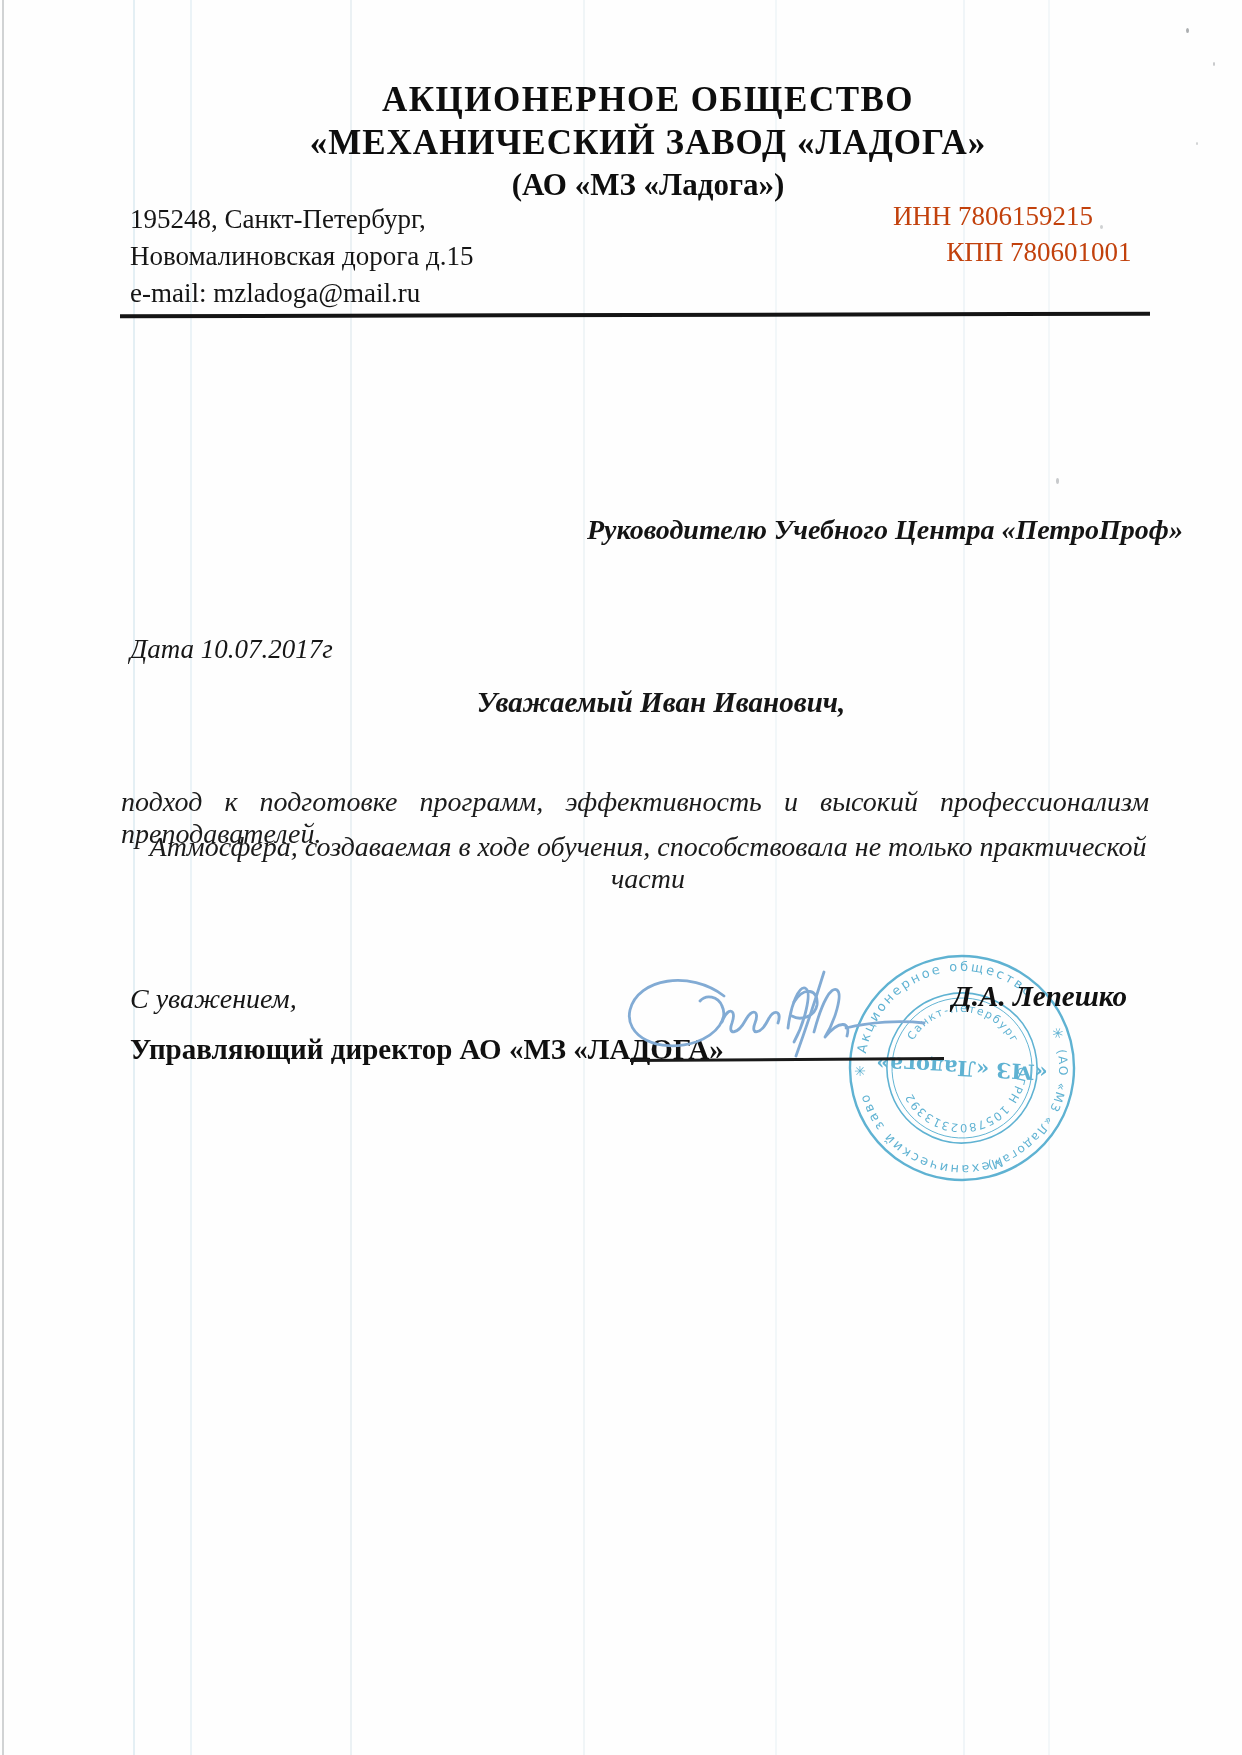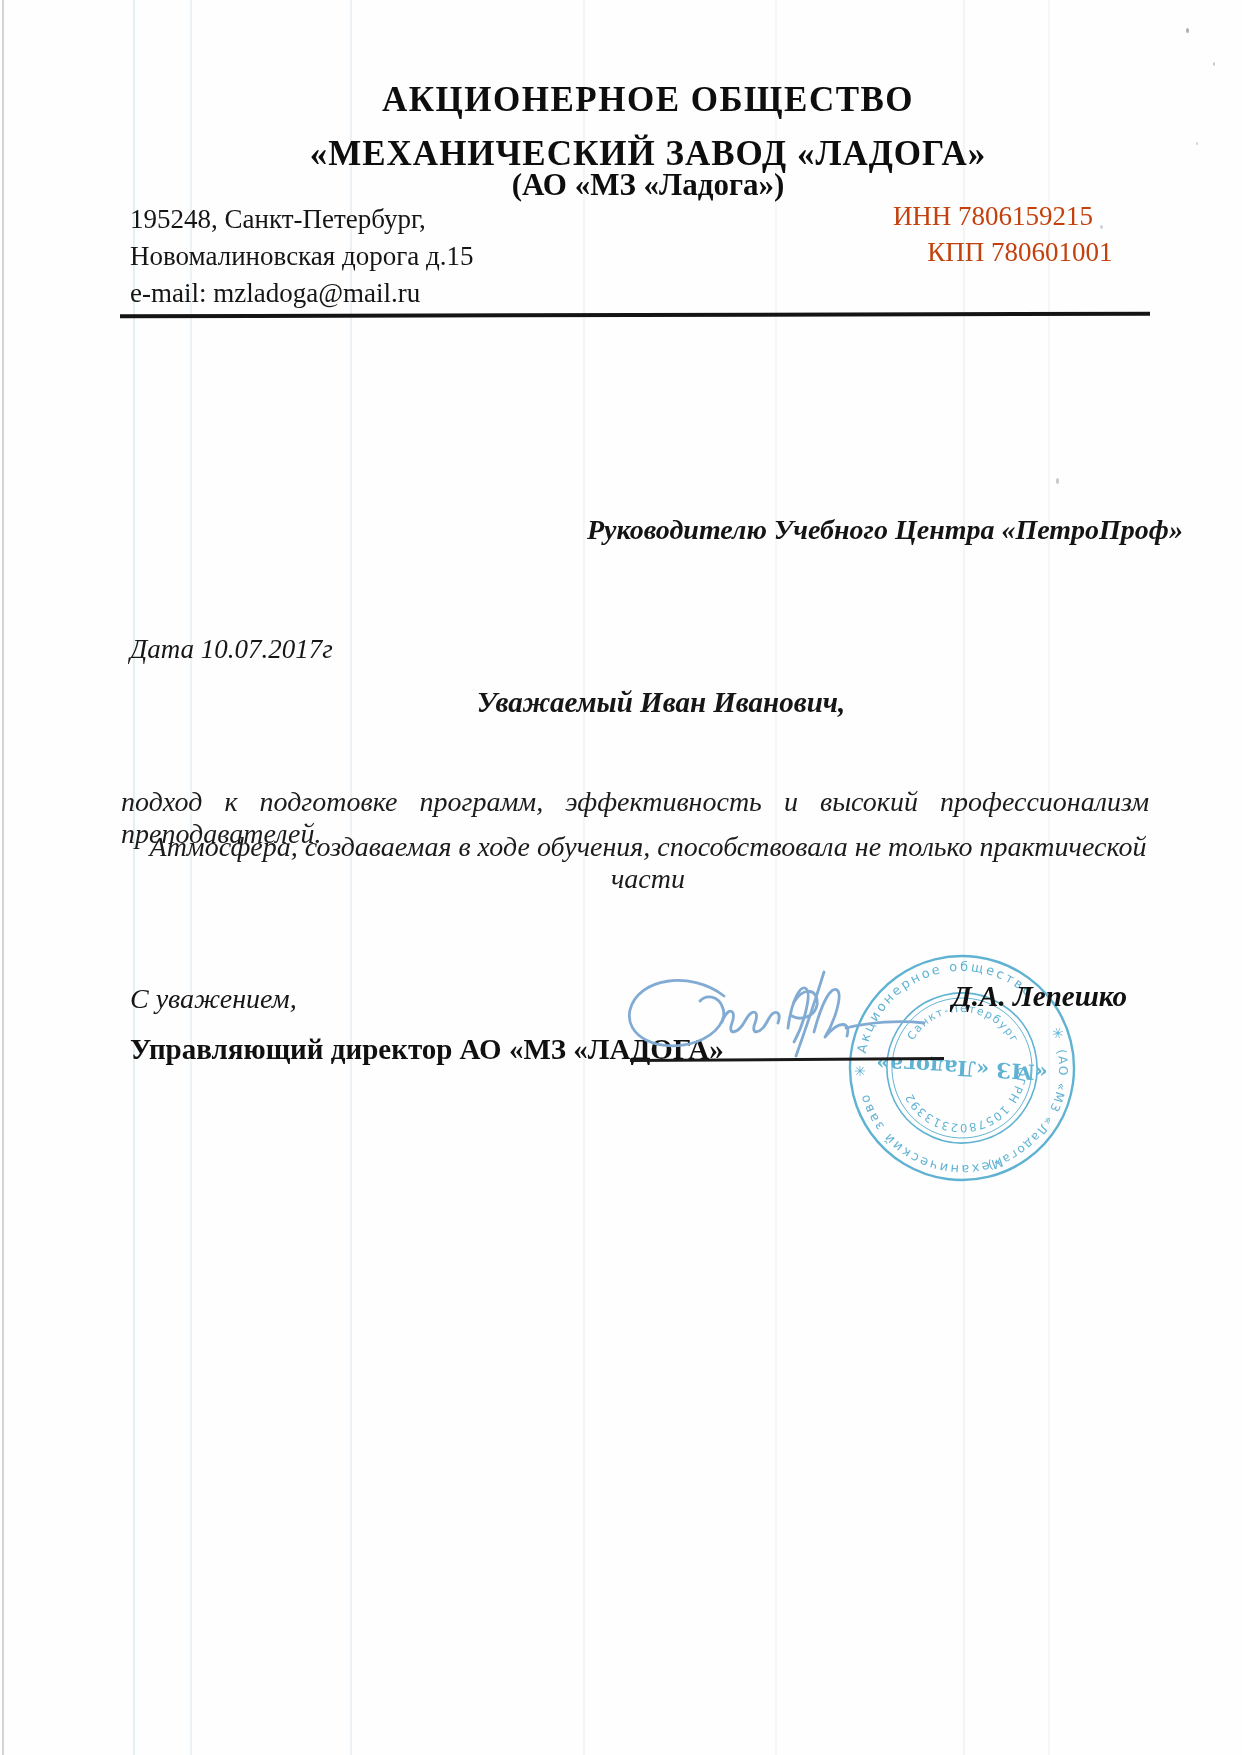--- a/index.html
+++ b/index.html
@@ -6,21 +6,21 @@
   .page{
     position:relative; width:1242px; height:1755px; overflow:hidden;
     background:#fefefe;
     font-family:"Liberation Serif","DejaVu Serif",serif;
     color:#161616;
     padding-left:33px;
   }
   .abs{position:absolute; white-space:nowrap;margin-left:7px;}
   .center-band{position:absolute; left:115px; width:1040px; text-align:center; transform:translateX(13px);}
   .h1{font-size:35px; font-weight:bold; letter-spacing:1.5px; color:#0e0e0e;}
-  .h2{font-size:35px; font-weight:bold; letter-spacing:1px; color:#0e0e0e;margin-top:11px;}
+  .h2{font-size:35px; font-weight:bold; letter-spacing:1px; color:#0e0e0e;}
   .h3{font-size:31px; font-weight:bold; color:#0e0e0e;}
   .addr{font-size:27px; color:#151515;}
   .inn{font-size:27px; color:#c2410c;}
   .rule{position:absolute; left:120px; top:313px; width:1030px; height:4px; background:#141414; transform:rotate(-0.15deg);}
   .recipient{font-size:28px; font-weight:bold; font-style:italic; color:#141414;}
   .dateline{font-size:27px; font-style:italic;}
   .salut{font-size:29px; font-weight:bold; font-style:italic;}
   .bodyline{font-size:28px; font-style:italic; color:#1b1b1b;}
   .justline{position:absolute; left:121px; width:1028px; text-align:justify; text-align-last:justify; font-size:28px; font-style:italic; white-space:normal; color:#1b1b1b;}
   .regards{font-size:28px; font-style:italic;}
@@ -54,21 +54,21 @@
 
   <div class="center-band h1" style="top:80px;">АКЦИОНЕРНОЕ ОБЩЕСТВО</div>
   <div class="center-band h2" style="top:123px;">«МЕХАНИЧЕСКИЙ ЗАВОД «ЛАДОГА»</div>
   <div class="center-band h3" style="top:167px;">(АО «МЗ «Ладога»)</div>
 
   <div class="abs addr" style="left:123px; top:204px;">195248, Санкт-Петербург,</div>
   <div class="abs addr" style="left:123px; top:241px;">Новомалиновская дорога д.15</div>
   <div class="abs addr" style="left:123px; top:278px;">e-mail: mzladoga@mail.ru</div>
 
   <div class="abs inn" style="left:870px; top:201px; width:232px; text-align:center;">ИНН 7806159215</div>
-  <div class="abs inn" style="left:897px; top:237px; width:232px; text-align:center;">КПП 780601001</div>
+  <div class="abs inn" style="left:916px; top:237px; width:232px; text-align:center;">КПП 780601001</div>
 
   <div class="rule"></div>
 
   <div class="abs recipient" style="left:580px; top:514px; width:535px; text-align:right;">Руководителю Учебного Центра «ПетроПроф»</div>
 
   <div class="abs dateline" style="left:123px; top:634px;">Дата 10.07.2017г</div>
 
   <div class="center-band salut" style="top:686px; transform:translateX(26px);">Уважаемый Иван Иванович,</div>
 
   <div class="justline" style="top:786px;">подход к подготовке программ, эффективность и высокий профессионализм преподавателей.</div>

